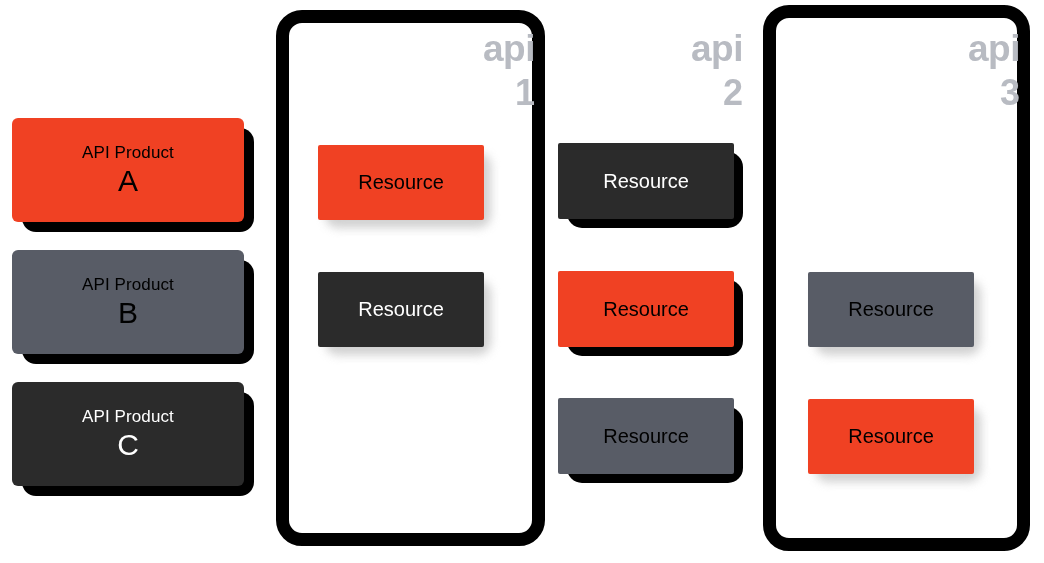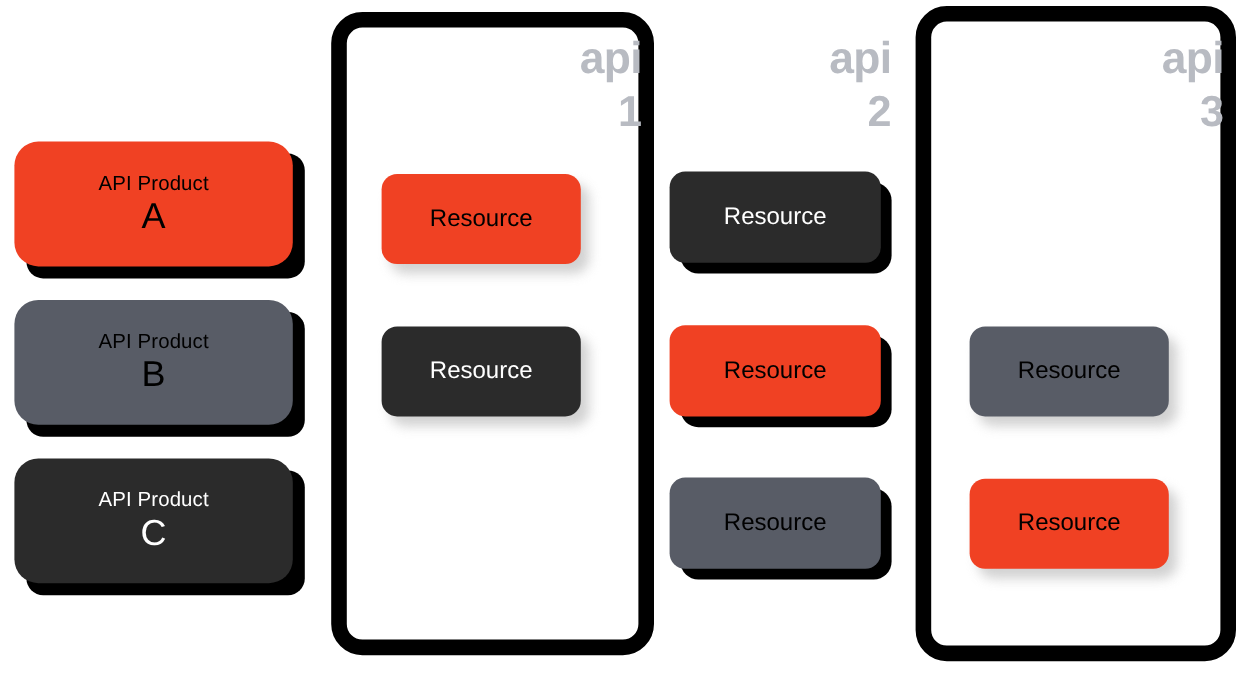--- a/index.html
+++ b/index.html
@@ -31,21 +31,21 @@
     height: 104px;
     background: #000000;
     border-radius: 14px;
   }
   .product-card {
     position: absolute;
     left: 0;
     top: 0;
     width: 232px;
     height: 104px;
-    border-radius: 20px;
+    border-radius: 6px;
     display: flex;
     flex-direction: column;
     align-items: center;
     justify-content: center;
     box-sizing: border-box;
   }
   .product-title {
     font-size: 17px;
     line-height: 22px;
     letter-spacing: 0.1px;
@@ -114,21 +114,21 @@
     height: 100%;
     border-radius: 15px;
     background: #000000;
   }
   .res-box {
     position: absolute;
     left: 0;
     top: 0;
     width: 100%;
     height: 100%;
-    border-radius: 13px;
+    border-radius: 2px;
     display: flex;
     align-items: center;
     justify-content: center;
     font-size: 20px;
     box-sizing: border-box;
   }
 </style>
 </head>
 <body>
 

